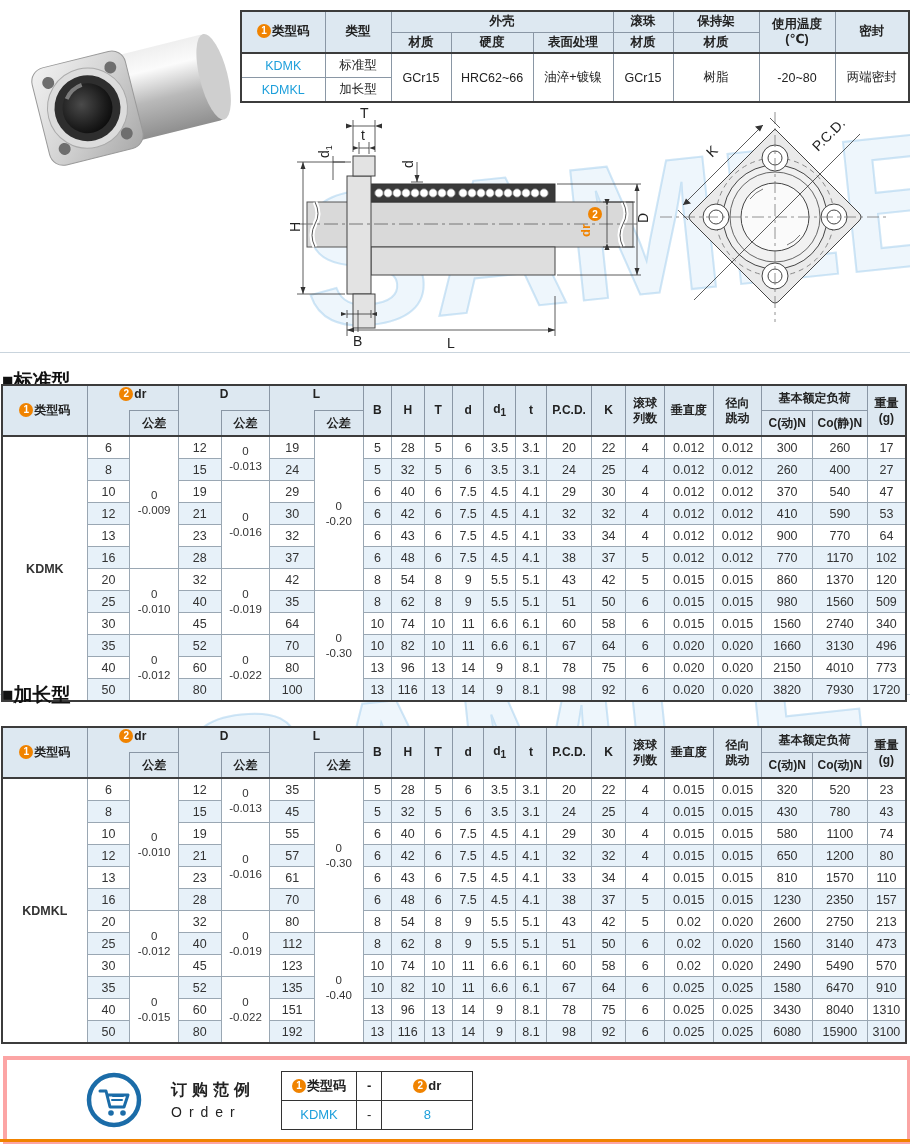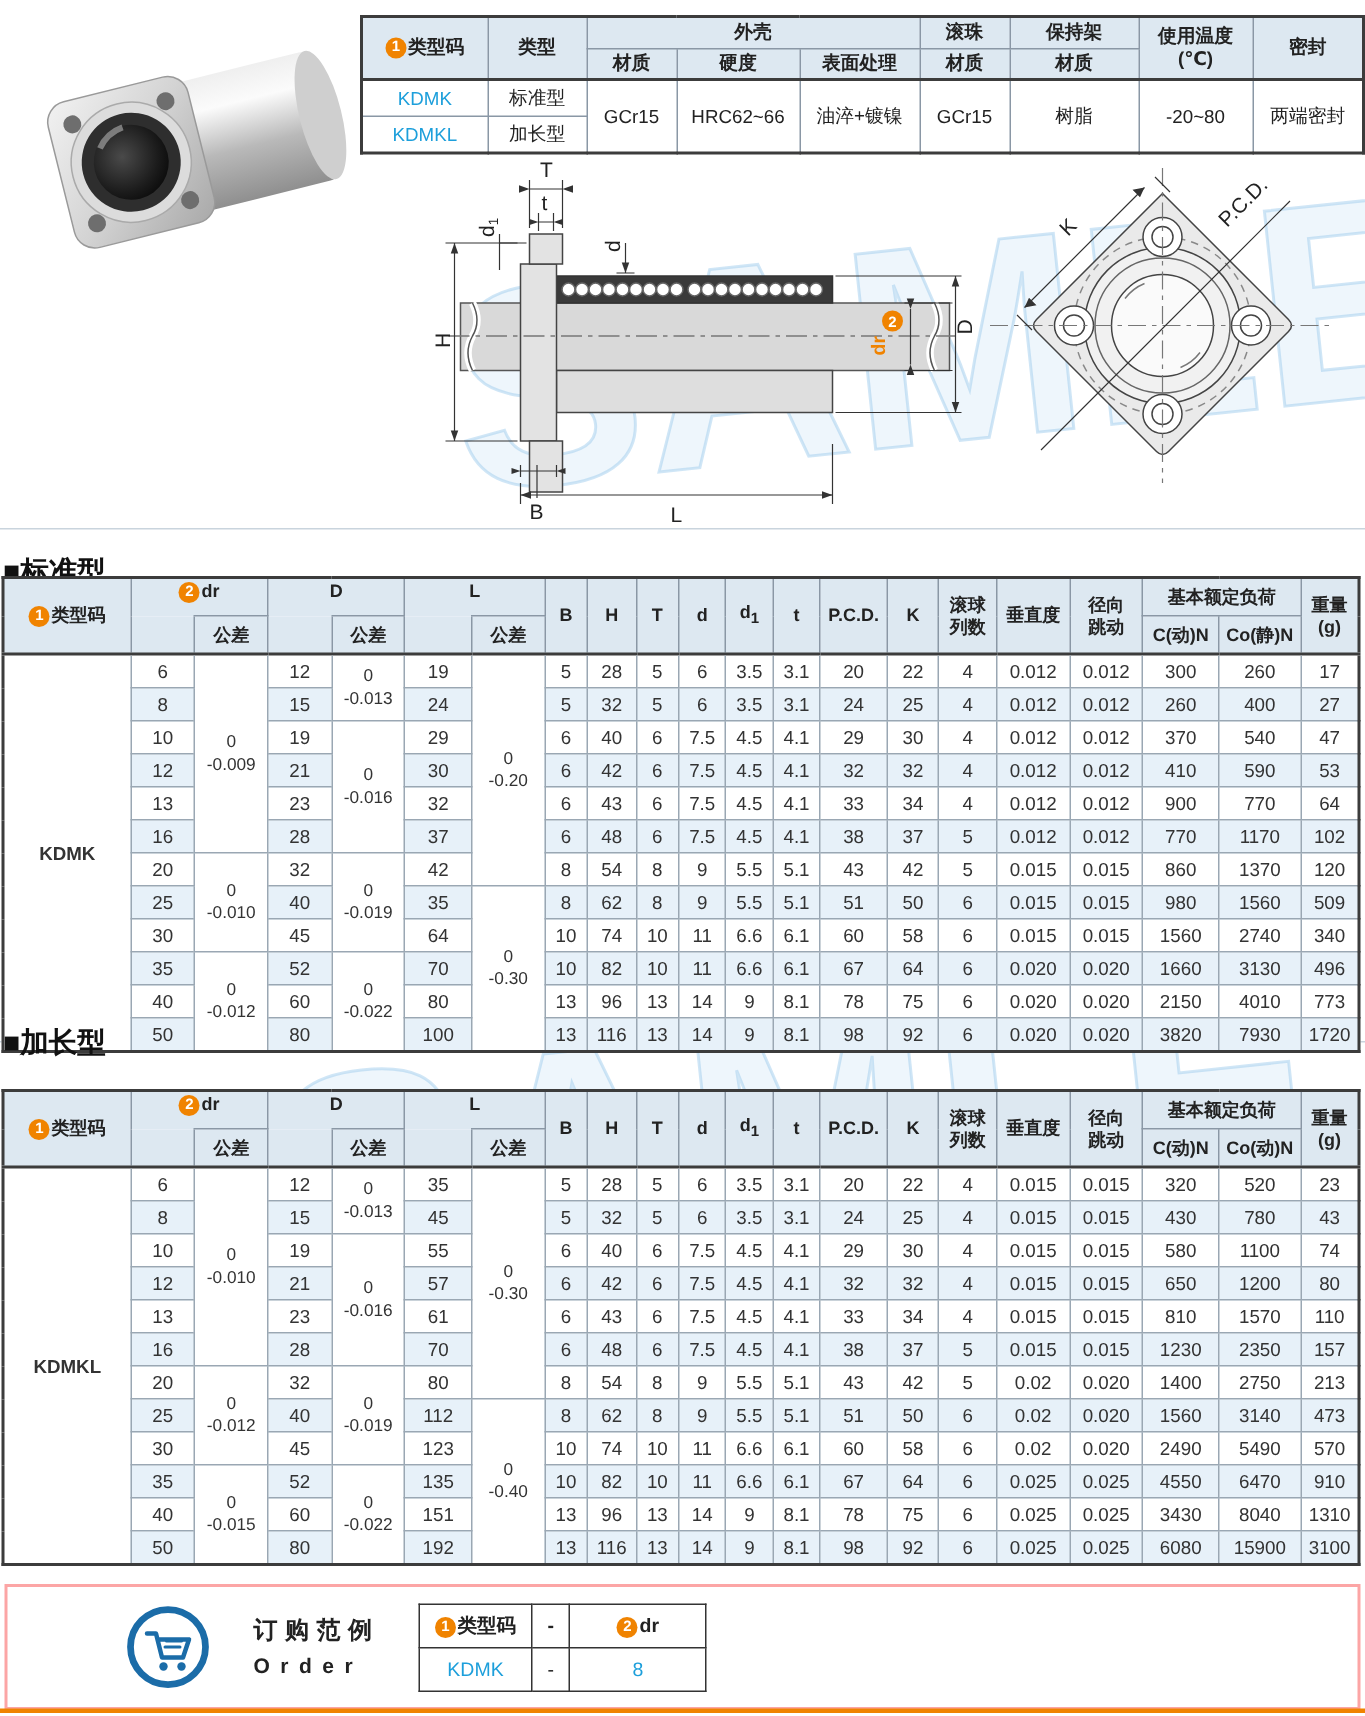--- a/index.html
+++ b/index.html
@@ -33,25 +33,25 @@
   .big tbody tr:first-child td{border-top:2px solid #3c3c3c;}
   .big td.stripe{background:#e7f1f9;}
   .big td.tol{font-size:11.5px;white-space:pre-line;line-height:1.25;}
   .big td.code{font-weight:bold;font-size:12.5px;}
   .sect{position:absolute;left:2px;font-size:19px;font-weight:bold;color:#111;z-index:2;}
   .hr{position:absolute;left:0;width:910px;height:1px;background:#c9d4dd;z-index:1;}
   
   .abs{position:absolute;z-index:2;}
   svg text{font-family:"Liberation Sans","DejaVu Sans",sans-serif;}
   
-  .order{position:absolute;left:3px;top:1056px;width:900px;height:80px;border:2px solid #fca5a5;
+  .order{position:absolute;left:3px;top:1056px;width:900px;height:80px;border:4px solid #fca5a5;
          display:flex;align-items:center;z-index:2;background:#fff;}
   .order-title{margin-left:28px;line-height:1.5;}
   .order-title .t1{font-size:16px;font-weight:bold;letter-spacing:5px;color:#222;}
-  .order-title .t2{font-size:14px;letter-spacing:7px;color:#222;font-weight:bold;}
+  .order-title .t2{font-size:14px;letter-spacing:7px;color:#222;}
   .ordtab{border-collapse:collapse;margin-left:26px;}
   .ordtab th{border:1.5px solid #333;font-size:13px;font-weight:bold;padding:3px 10px;background:#fff;height:22px;}
   .ordtab td{border:1.5px solid #333;font-size:13px;text-align:center;padding:3px 10px;height:22px;}
   .bottombar{position:absolute;left:0;top:1139px;width:910px;height:3px;background:#f08300;z-index:3;}
 </style>
 </head>
 <body>
 
 <div class="page">
 
@@ -760,21 +760,21 @@
               <td>54</td>
               <td>8</td>
               <td>9</td>
               <td>5.5</td>
               <td>5.1</td>
               <td>43</td>
               <td>42</td>
               <td>5</td>
               <td>0.02</td>
               <td>0.020</td>
-              <td>1400</td>
+              <td>2600</td>
               <td>2750</td>
               <td>213</td>
             </tr>
             <tr>
               <td class="blue stripe">25</td>
               <td class=" stripe">40</td>
               <td class=" stripe">112</td>
               <td class="tol" rowspan="5">0
 -0.40</td>
               <td class=" stripe">8</td>
@@ -823,21 +823,21 @@
               <td class=" stripe">82</td>
               <td class=" stripe">10</td>
               <td class=" stripe">11</td>
               <td class=" stripe">6.6</td>
               <td class=" stripe">6.1</td>
               <td class=" stripe">67</td>
               <td class=" stripe">64</td>
               <td class=" stripe">6</td>
               <td class=" stripe">0.025</td>
               <td class=" stripe">0.025</td>
-              <td class=" stripe">4550</td>
+              <td class=" stripe">1580</td>
               <td class=" stripe">6470</td>
               <td class=" stripe">910</td>
             </tr>
             <tr>
               <td class="blue">40</td>
               <td>60</td>
               <td>151</td>
               <td>13</td>
               <td>96</td>
               <td>13</td>

